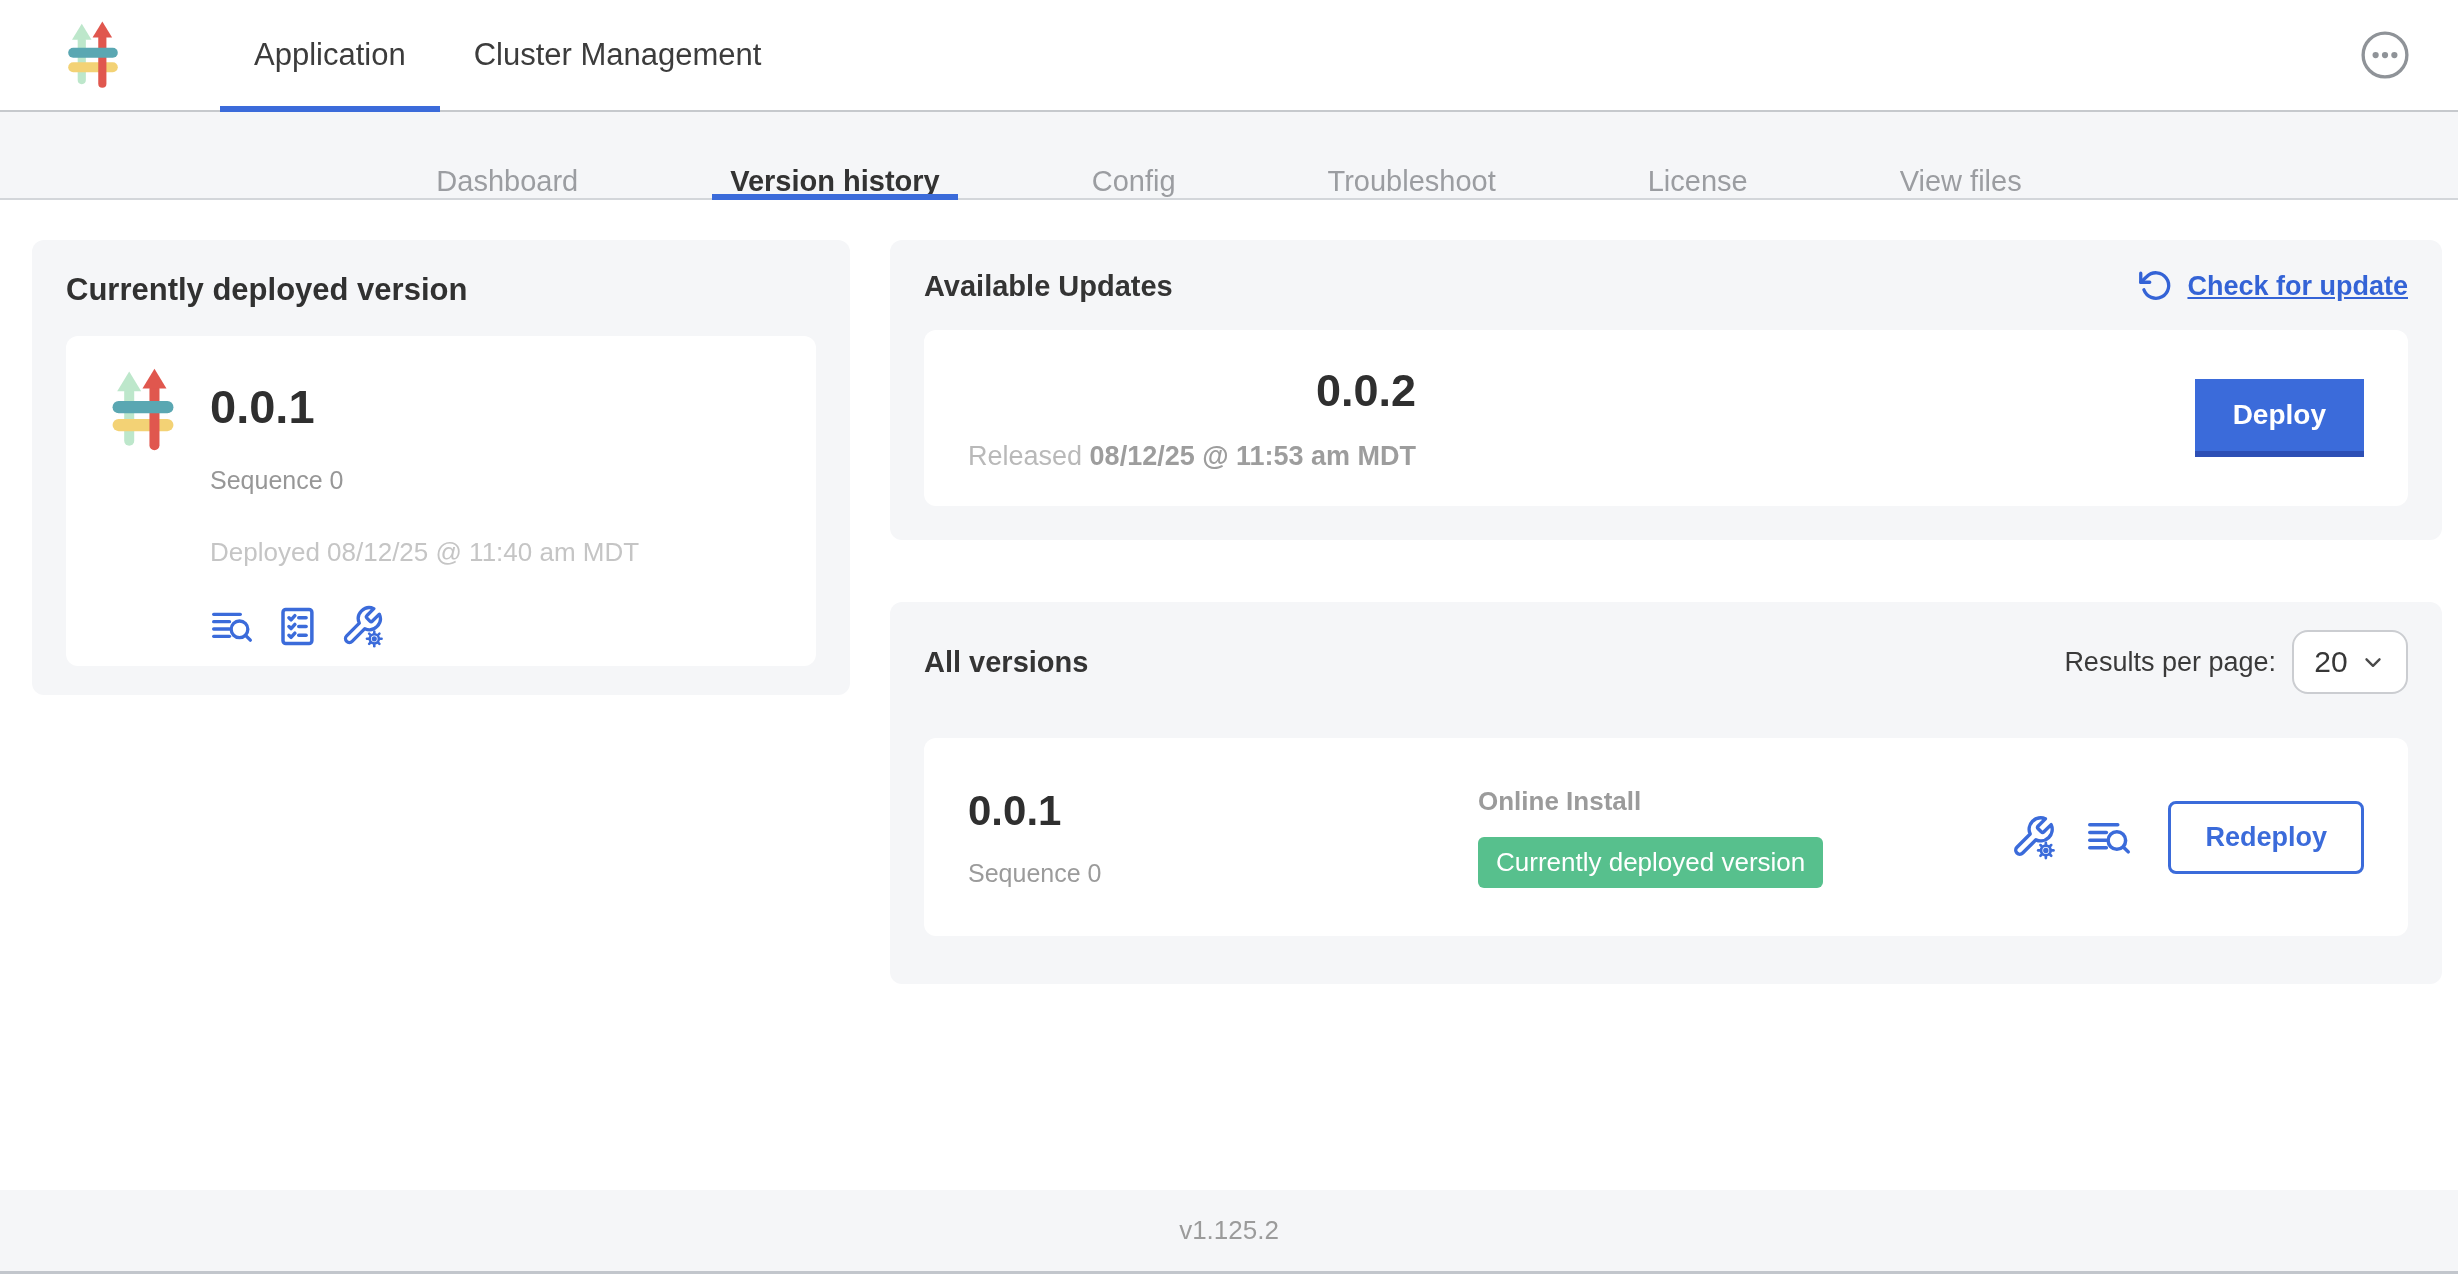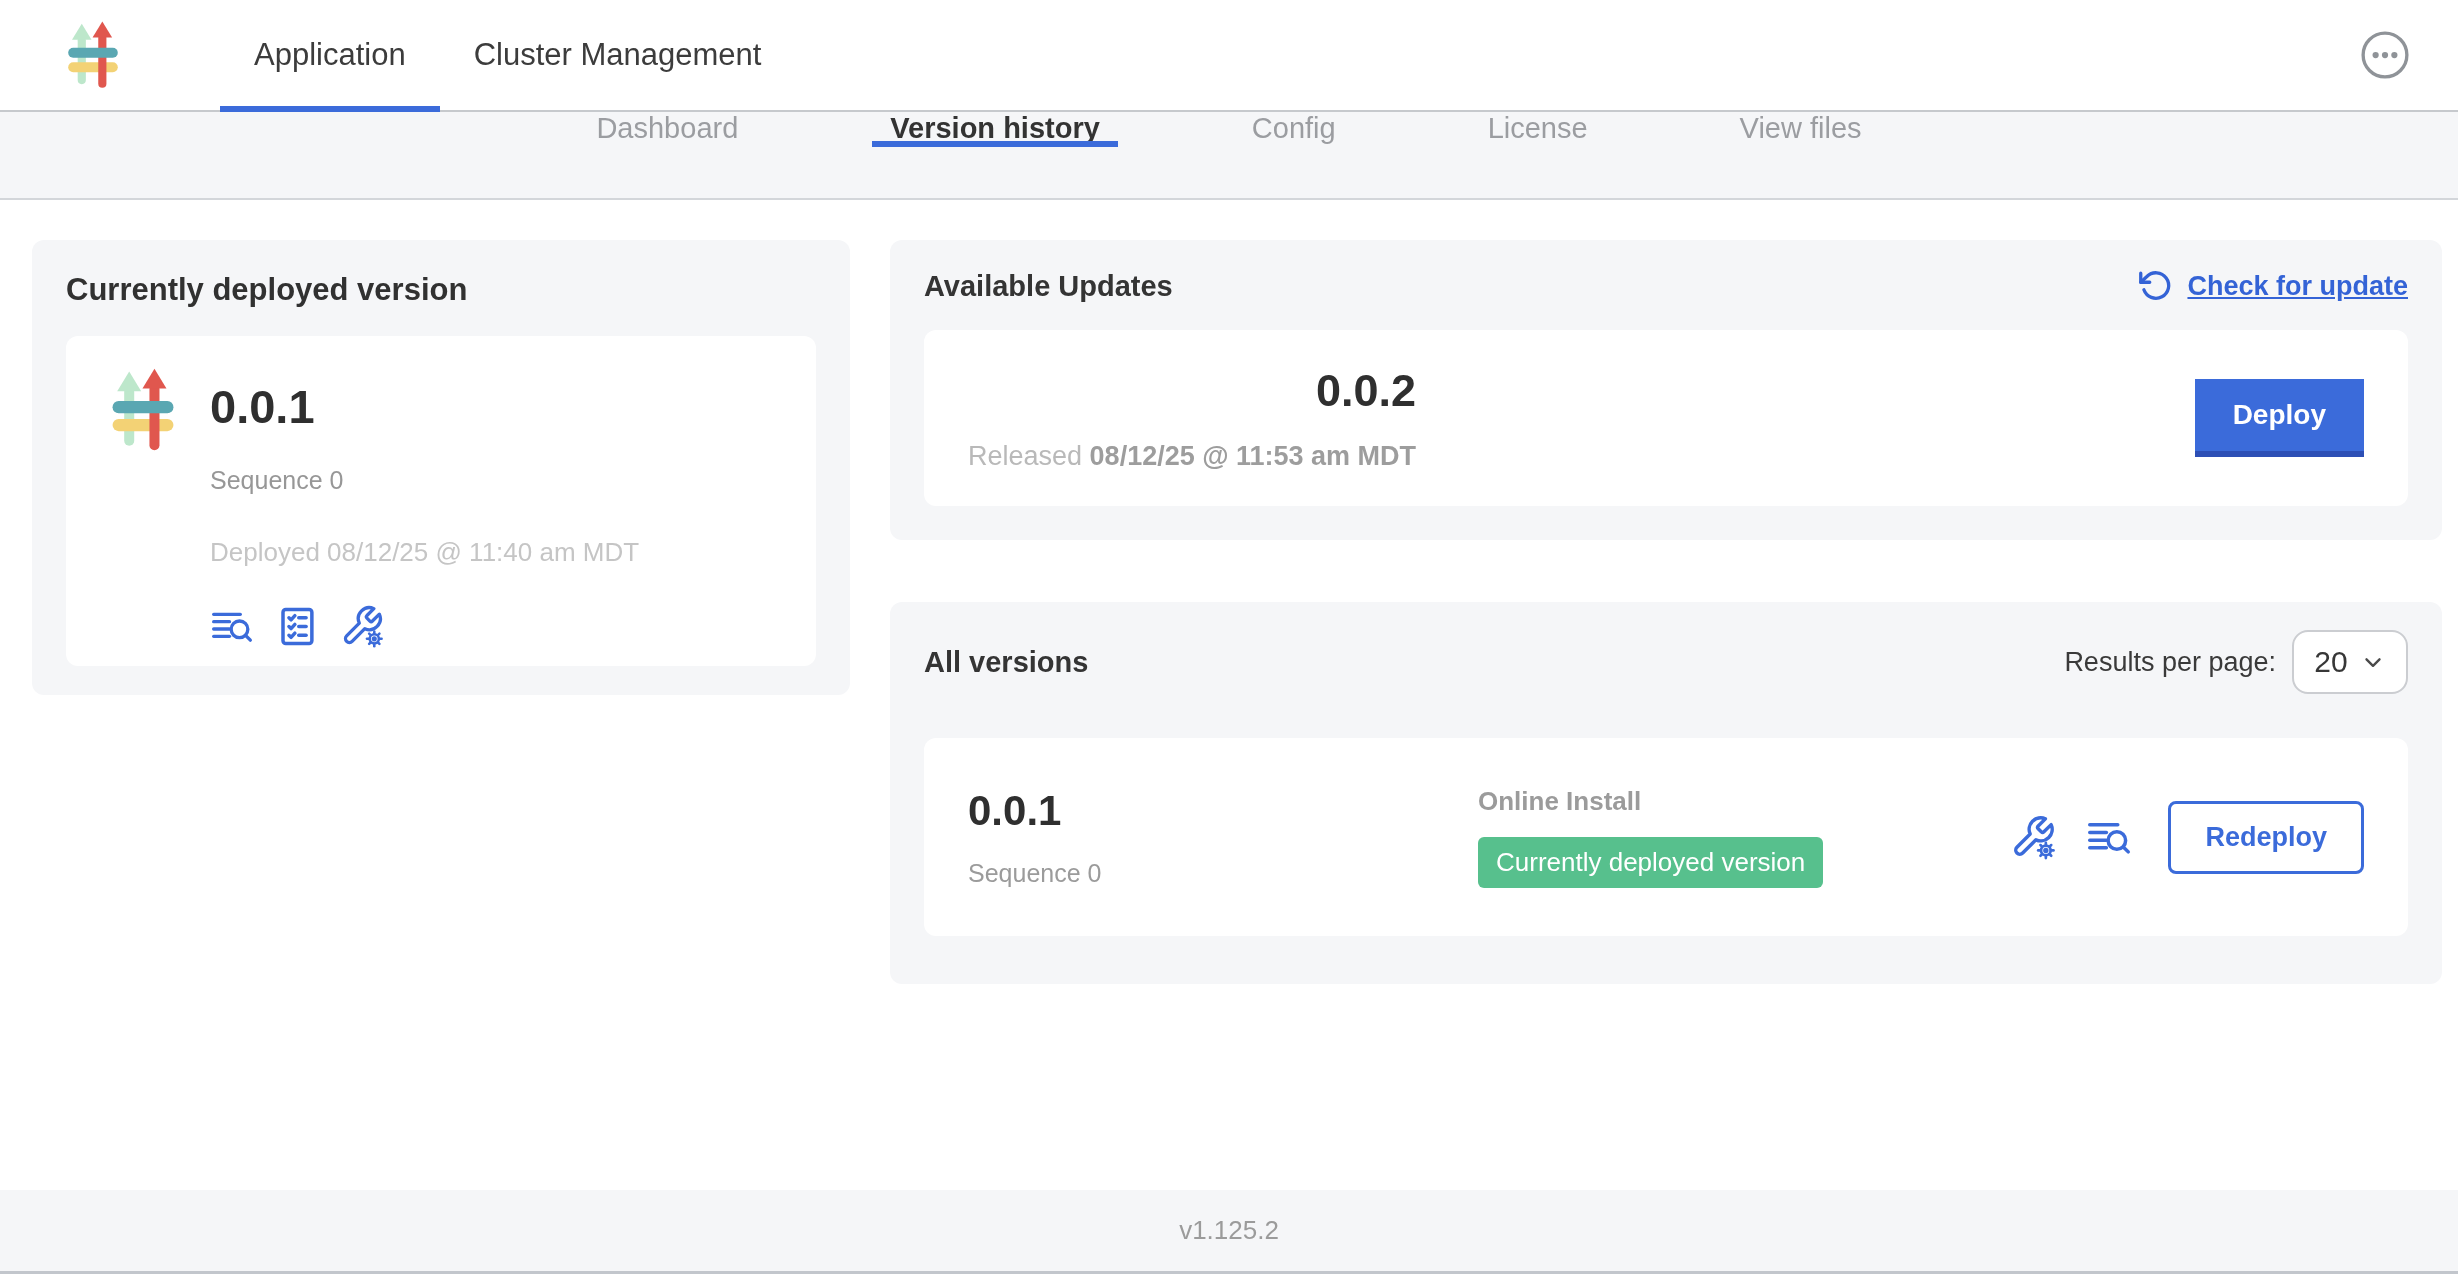--- a/index.html
+++ b/index.html
@@ -23,21 +23,21 @@
   }
   .topnav-tab.active::after {
     content:""; position:absolute; left:0; right:0; bottom:-2px; height:6px; background:#3b6bda;
   }
   .topnav-right { margin-left:auto; display:flex; align-items:center; }
   .ellipsis-btn { width:50px; height:50px; cursor:pointer; display:flex; }
 
   
   .subnav {
     height:88px; background:#f5f6f8; border-bottom:2px solid #d3d6da;
-    display:flex; justify-content:center; gap:116px; align-items:flex-start; position:relative; z-index:1;
+    display:flex; justify-content:center; gap:116px; align-items:flex-end; position:relative; z-index:1;
   }
   .subnav-tab {
     display:flex; align-items:center; font-size:29px; color:#9b9da1; padding:0 18px;
     position:relative; cursor:pointer; white-space:nowrap;
   }
   .subnav-tab.active { color:#333333; font-weight:bold; }
   .subnav-tab.active::after {
     content:""; position:absolute; left:0; right:0; bottom:-2px; height:6px; background:#3b6bda;
   }
 
@@ -162,20 +162,23 @@
 
   <div class="subnav">
     <div class="subnav-tab">
       <span>Dashboard</span>
     </div>
     <div class="subnav-tab active">
       <span>Version history</span>
     </div>
     <div class="subnav-tab">
       <span>Config</span>
+    </div>
+    <div class="subnav-tab">
+      <span>Troubleshoot</span>
     </div>
     <div class="subnav-tab">
       <span>License</span>
     </div>
     <div class="subnav-tab">
       <span>View files</span>
     </div>
   </div>
 
   <div class="main">

